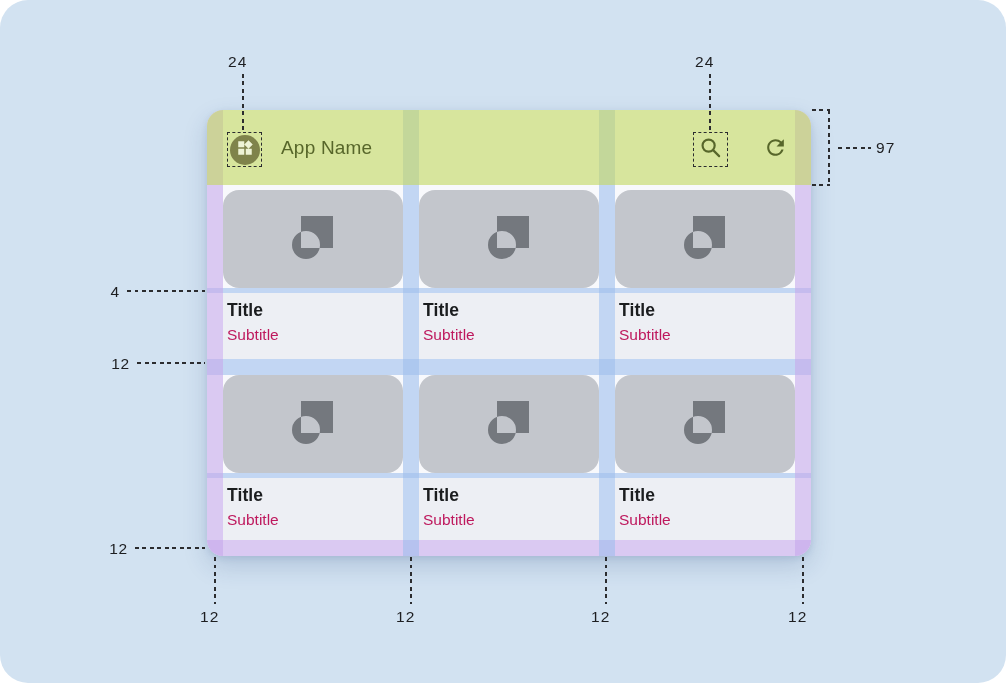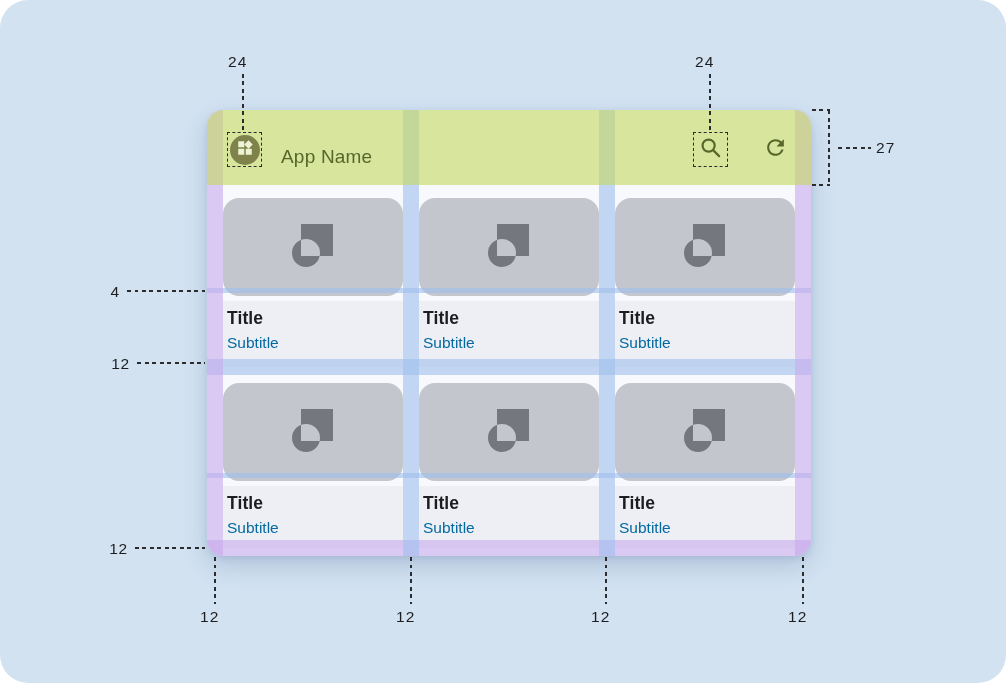--- a/index.html
+++ b/index.html
@@ -3,47 +3,47 @@
 <meta charset="utf-8">
 <style>
   html,body{margin:0;padding:0;background:#ffffff;}
   body{font-family:"Liberation Sans","DejaVu Sans",sans-serif;}
   .page{position:relative;width:1006px;height:683px;background:var(--page-bg,#d2e2f1);border-radius:28px;overflow:hidden;}
 
   
   .mockup{position:absolute;left:207px;top:110px;width:604px;height:446px;background:var(--mock-bg,#f8f9fc);
           border-radius:16px;overflow:hidden;
           box-shadow:0 10px 24px rgba(30,60,120,.18),0 2px 6px rgba(30,60,120,.10);}
-  .cards{position:absolute;left:16px;top:88px;width:572px;display:grid;
+  .cards{position:absolute;left:16px;top:80px;width:572px;display:grid;
          grid-template-columns:repeat(3,180px);column-gap:16px;row-gap:16px;z-index:1;}
   .card{display:flex;flex-direction:column;}
   .card-img{height:98px;background:var(--card-gray,#c3c6cc);border-radius:16px;
             display:flex;align-items:center;justify-content:center;}
   .card-text{margin-top:5px;background:var(--text-bg,#edeff4);height:66px;padding:4px 0 0 4px;box-sizing:border-box;}
   .row2 .card-text{height:62px;}
   .card-title{font-size:17.5px;font-weight:700;color:#1b1d1f;line-height:26px;letter-spacing:.1px;}
-  .card-subtitle{font-size:15.5px;font-weight:400;color:#0369a1;line-height:24px;}
+  .card-subtitle{font-size:15.5px;font-weight:400;color:#be185d;line-height:24px;}
 
   
   .hband{position:absolute;left:0;width:100%;z-index:2;}
   .hb-blue{background:var(--ov-blue,rgba(158,190,237,.60));}
   .hb-purple{background:var(--ov-purple,rgba(198,168,235,.60));}
   .vstrip{position:absolute;top:0;height:100%;width:16px;z-index:2;}
   .vs-purple{background:var(--ov-purple,rgba(198,168,235,.60));}
   .vs-blue{background:var(--ov-blue,rgba(158,190,237,.60));}
   .appbar-tint{position:absolute;left:0;top:0;width:100%;height:75px;background:var(--ov-green,rgba(196,216,99,.62));z-index:3;}
 
   
   .appbar{position:absolute;left:0;top:0;width:100%;height:75px;z-index:4;}
   .iconbox{position:absolute;width:35px;height:35px;top:22px;box-sizing:border-box;
            border:1.6px dashed #2b2c2f;display:flex;align-items:center;justify-content:center;}
   .lead-circle{width:30px;height:30px;border-radius:50%;background:var(--circle-olive,#7f834b);
                display:flex;align-items:center;justify-content:center;}
   .appbar-title{position:absolute;left:74px;top:0;height:75px;display:flex;align-items:center;
-                font-size:19px;font-weight:500;letter-spacing:.2px;color:var(--olive,#57662a);margin-top:9px;}
+                font-size:19px;font-weight:500;letter-spacing:.2px;color:var(--olive,#57662a);}
   .refresh-wrap{position:absolute;left:556px;top:25px;width:25px;height:25px;}
 
   
   .ann{position:absolute;font-size:15.5px;font-weight:500;color:#1d1e21;letter-spacing:1.2px;z-index:6;}
   .ann.center{}
   .ann.right{text-align:right;letter-spacing:.8px;}
   .dash-h{position:absolute;height:1.7px;z-index:6;
           background-image:repeating-linear-gradient(90deg,#2b2c2f 0 4px,transparent 4px 7.5px);}
   .dash-v{position:absolute;width:1.7px;z-index:6;
           background-image:repeating-linear-gradient(180deg,#2b2c2f 0 4px,transparent 4px 7.5px);}
@@ -179,21 +179,21 @@
   <div class="ann center" style="left:228px;top:53px;width:30px;">24</div>
   <div class="dash-v" style="left:242px;top:74px;height:56px;"></div>
 
   <div class="ann center" style="left:695px;top:53px;width:30px;">24</div>
   <div class="dash-v" style="left:709px;top:74px;height:56px;"></div>
 
   <div class="dash-h" style="left:812px;top:109px;width:18px;"></div>
   <div class="dash-h" style="left:812px;top:184px;width:18px;"></div>
   <div class="dash-v" style="left:828px;top:110px;height:76px;"></div>
   <div class="dash-h" style="left:838px;top:147px;width:33px;"></div>
-  <div class="ann" style="left:876px;top:139px;">27</div>
+  <div class="ann" style="left:876px;top:139px;">97</div>
 
   <div class="ann right" style="left:90px;top:283px;width:30px;">4</div>
   <div class="dash-h" style="left:127px;top:290px;width:78px;"></div>
 
   <div class="ann right" style="left:95px;top:355px;width:35px;">12</div>
   <div class="dash-h" style="left:137px;top:362px;width:68px;"></div>
 
   <div class="ann right" style="left:93px;top:540px;width:35px;">12</div>
   <div class="dash-h" style="left:135px;top:547px;width:70px;"></div>
 

